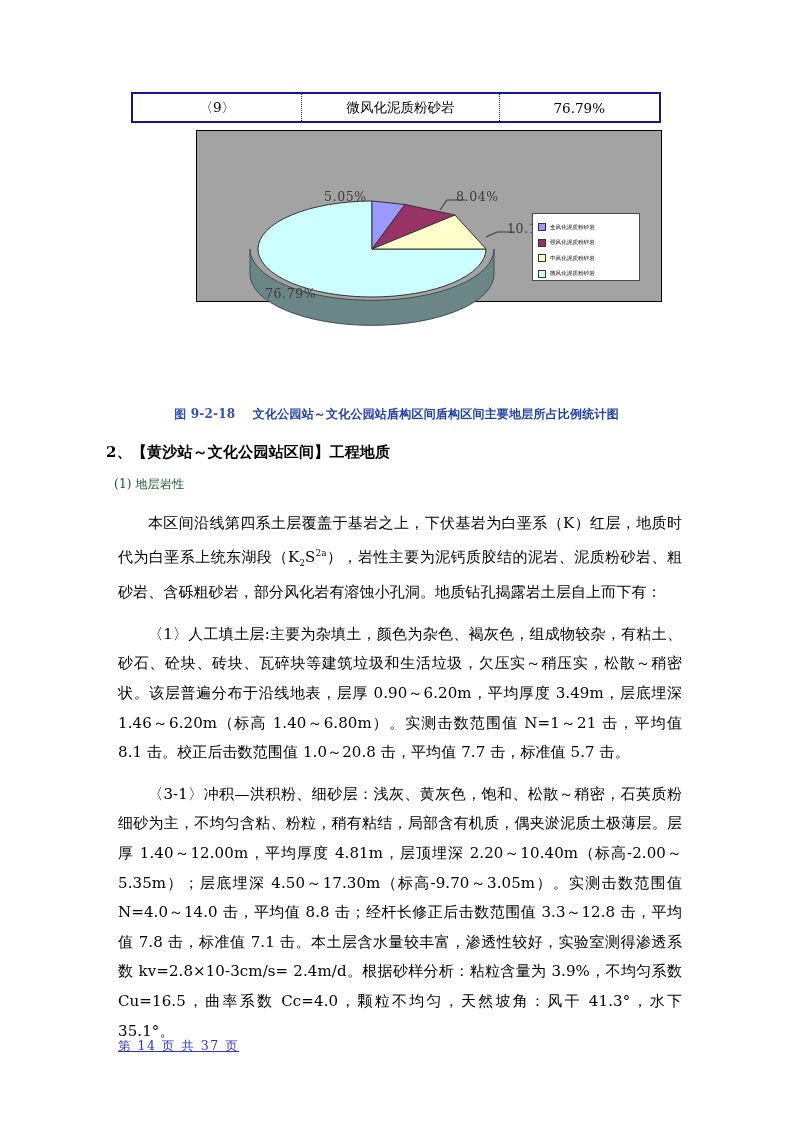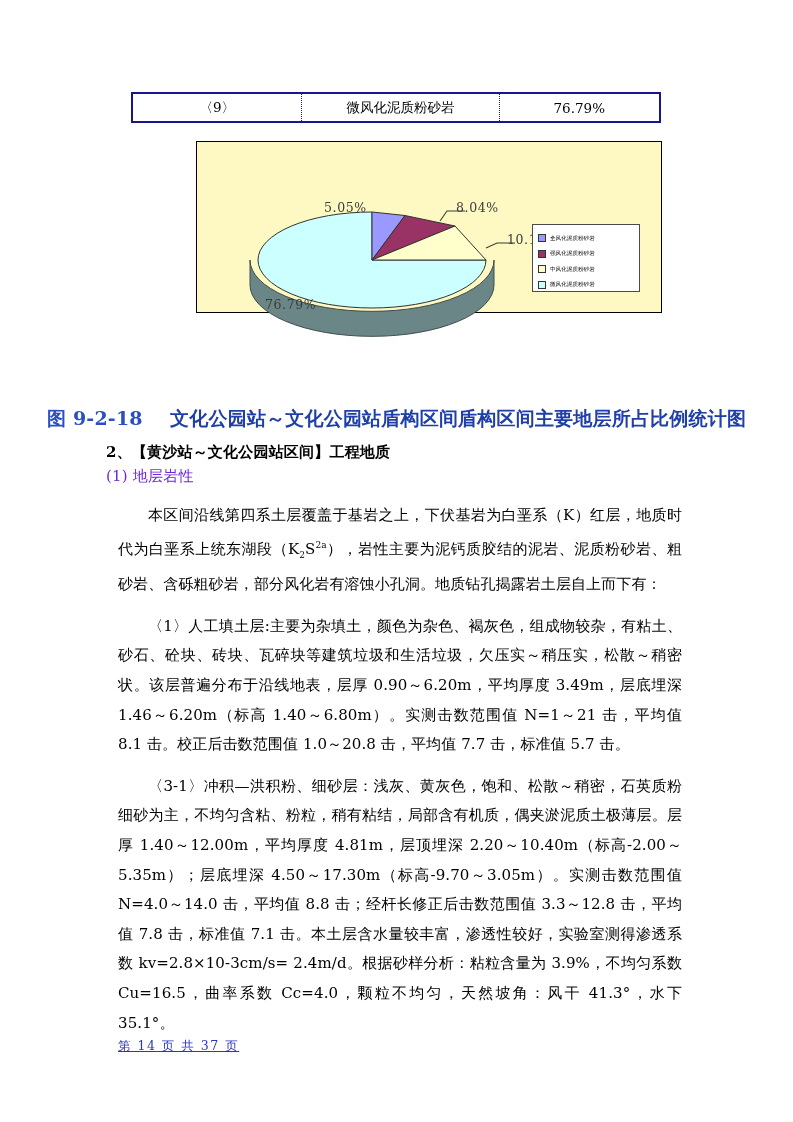--- a/index.html
+++ b/index.html
@@ -49,24 +49,24 @@
   table.rock-table td:first-child { border-left: none; }
   table.rock-table td:last-child  { border-right: none; }
   .col-idx  { width: 170px; }
   .col-name { width: 200px; }
   .col-pct  { width: 160px; }
 
   
   .chart-box {
     position: absolute;
     left: 196px;
-    top: 141px;
+    top: 130px;
     width: 466px;
     height: 172px;
-    background: #fef9c3;
+    background: #a3a3a3;
     border: 1.5px solid #000000;
     box-sizing: border-box;
   }
   .chart-svg { position: absolute; left: 0; top: 0; }
 
   .legend-box {
     position: absolute;
     left: 335px;
     top: 82px;
     width: 108px;
@@ -107,21 +107,21 @@
   }
 
   
   .caption {
     position: absolute;
     left: 0;
     top: 406px;
     width: 793px;
     text-align: center;
     font-family: "DejaVu Serif", "Liberation Serif", serif;
-    font-size: 19px;
+    font-size: 12px;
     font-weight: bold;
     color: #1f3fa8;
     letter-spacing: 0.2px;
   }
   .caption .cap-num { color: #2b4fc0; }
 
   
   .content {
     position: absolute;
     left: 106px;
@@ -132,24 +132,24 @@
     font-family: "DejaVu Serif", "Liberation Serif", serif;
     font-size: 15px;
     font-weight: bold;
     line-height: 24px;
     color: #000;
     margin: 0;
     letter-spacing: 0.2px;
   }
   .subheading {
     font-family: "DejaVu Serif", "Liberation Serif", serif;
-    font-size: 15px;
+    font-size: 12px;
     line-height: 25px;
-    color: #6d28d9;
-    margin: 0;
+    color: #14532d;
+    margin: 8px;
     letter-spacing: 0.2px;
   }
   .para {
     font-family: "DejaVu Serif", "Liberation Serif", serif;
     font-size: 15px;
     line-height: 29.6px;
     color: #000;
     margin: 12px;
     text-indent: 30px;
     text-align: justify;

